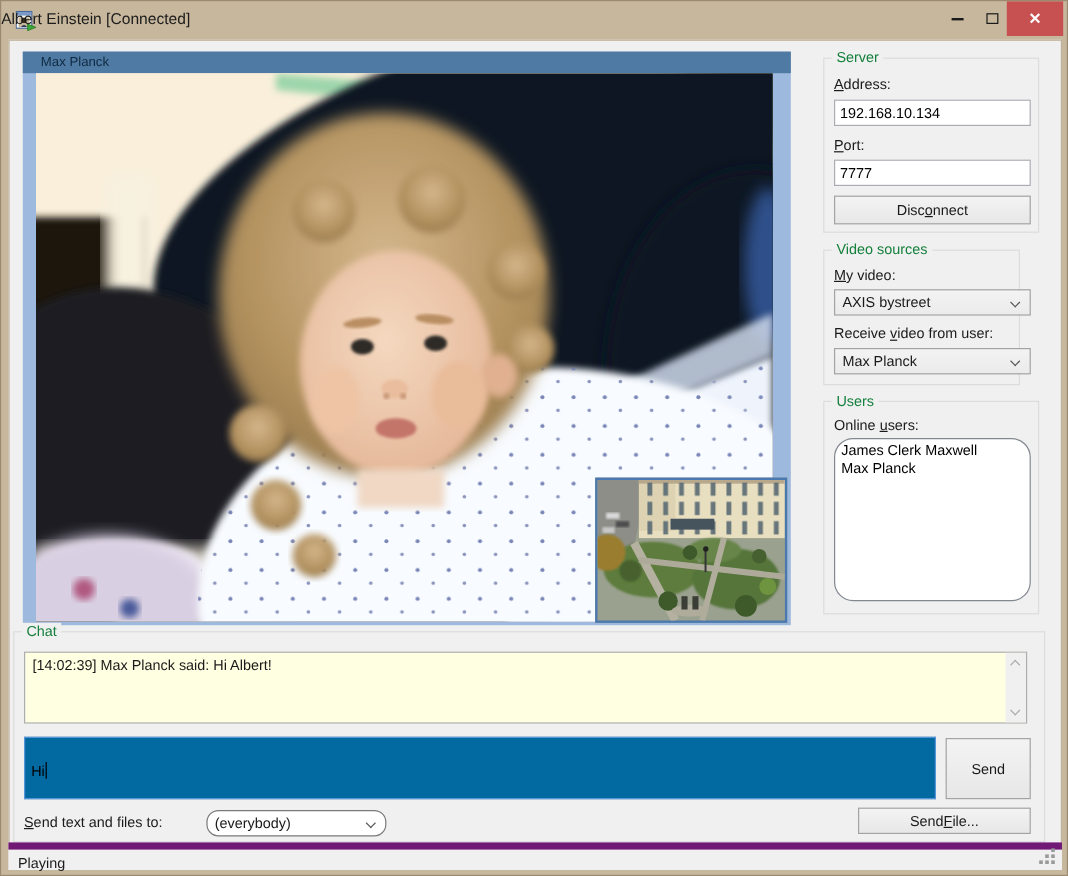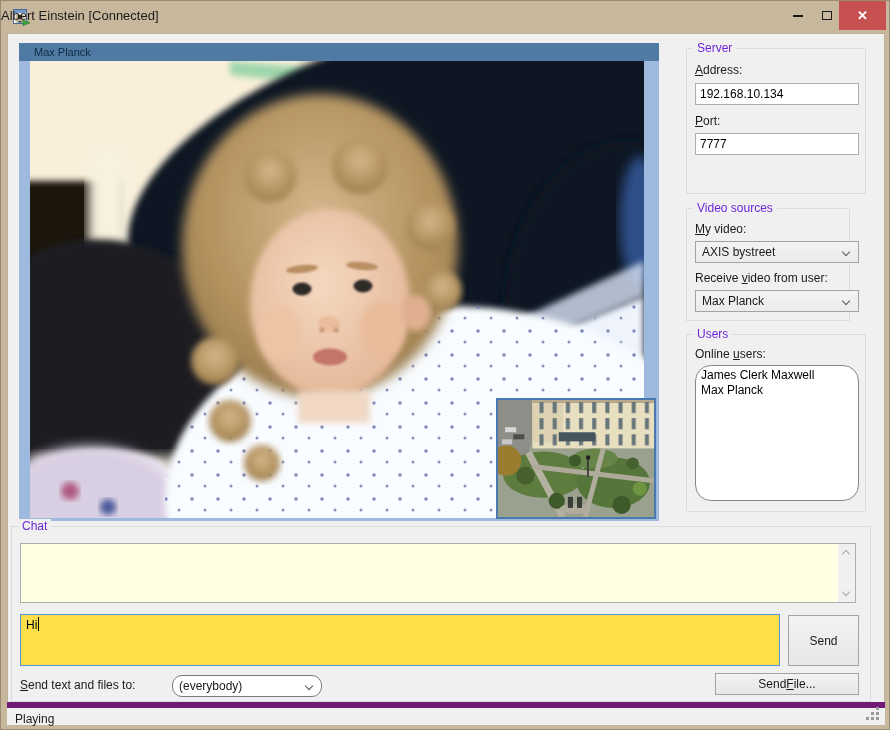--- a/index.html
+++ b/index.html
@@ -21,40 +21,40 @@
   
   .video-panel{position:absolute;left:18px;top:42px;width:640px;height:478px;background:#9db9dd;}
   .video-header{position:absolute;left:0;top:0;right:0;height:18px;background:#4e7aa3;color:#102a40;
     font-size:11px;line-height:18px;padding-left:15px;}
   .video-main{position:absolute;left:11px;top:18px;right:15px;bottom:3px;overflow:hidden;background:#e9e2d2;}
   .video-main svg{display:block;width:100%;height:100%;}
   .pip{position:absolute;right:3px;bottom:2px;width:160px;height:121px;border:2px solid #4a78b0;background:#9aa18e;}
   .pip svg{display:block;width:100%;height:100%;}
   
   .group{position:absolute;border:1px solid #dcdcdc;}
-  .glabel{position:absolute;top:-8px;left:6px;background:#f0f0f0;padding:0 4px;font-size:12px;color:#6d28d9;white-space:nowrap;}
+  .glabel{position:absolute;top:-8px;left:6px;background:#f0f0f0;padding:0 4px;font-size:12px;color:#15803d;white-space:nowrap;}
   .lbl{position:absolute;font-size:12px;color:#1a1a1a;white-space:nowrap;}
   .tbox{position:absolute;border:1px solid #abadb3;background:#fff;font-size:12px;color:#000;padding:2px 4px;outline:none;}
   .pushbtn{position:absolute;border:1px solid #a3a3a3;background:linear-gradient(180deg,#f3f3f3,#e7e7e7);
     font-size:12px;color:#1a1a1a;display:flex;align-items:center;justify-content:center;cursor:default;}
   .combo{position:absolute;border:1px solid #a3a3a3;background:linear-gradient(180deg,#f3f3f3,#ebebeb);
     font-size:12px;color:#1a1a1a;display:flex;align-items:center;padding-left:6px;cursor:default;}
   .combo.white{background:#fff;border-color:#7a7a7a;}
   .chev{position:absolute;right:9px;top:7px;width:6px;height:6px;border-right:1.5px solid #5a5a5a;border-bottom:1.5px solid #5a5a5a;transform:rotate(45deg);}
   .listbox{position:absolute;border:1px solid #828790;background:#fff;font-size:12px;color:#000;padding:2px 0;overflow:hidden;}
   .listbox .li{padding:0 5px;line-height:15px;white-space:nowrap;}
   
   .chat-history{position:absolute;left:8px;top:16px;right:14px;height:60px;background:#ffffe1;border:1px solid #abadb3;font-size:12px;color:#1a1a1a;}
   .chat-line{padding:3px 6px;white-space:nowrap;}
   .vscroll{position:absolute;right:0;top:0;bottom:0;width:17px;background:#f0f0f0;}
   .vscroll .up,.vscroll .dn{position:absolute;left:5px;width:6px;height:6px;border-right:1.5px solid #ababab;border-bottom:1.5px solid #ababab;}
   .vscroll .up{top:7px;transform:rotate(-135deg);}
   .vscroll .dn{bottom:7px;transform:rotate(45deg);}
-  .chat-input{position:absolute;left:8px;top:87px;width:760px;height:52px;background:#fde047;border:1px solid #5694d8;
-    font-size:12px;color:#000;padding:2px 5px;}
+  .chat-input{position:absolute;left:8px;top:87px;width:760px;height:52px;background:#0369a1;border:1px solid #5694d8;
+    font-size:12px;color:#000;padding:20px 5px;}
   .caret{display:inline-block;width:1px;height:14px;background:#000;vertical-align:-2px;margin-left:1px;}
   
   .statusbar{position:absolute;left:6px;top:701px;width:878px;height:23px;background:#f0f0f0;border-top:6px solid #701a75;}
   .status-text{position:absolute;left:8px;top:4px;font-size:12px;color:#1a1a1a;}
   .grip{position:absolute;right:6px;bottom:5px;width:3px;height:3px;background:#9a9a9a;
     box-shadow:-5px 0 #9a9a9a,-10px 0 #9a9a9a,0 -5px #9a9a9a,-5px -5px #9a9a9a,0 -10px #9a9a9a;}
   u{text-decoration:underline;}
 </style>
 </head>
 <body>
@@ -206,20 +206,21 @@
       </svg>
     </div>
   </div>
 
   <div class="group" style="left:685px;top:47px;width:180px;height:146px;">
     <span class="glabel">Server</span>
     <span class="lbl" style="left:8px;top:14px;"><u>A</u>ddress:</span>
     <input class="tbox" style="left: 8px; top: 34px; width: 164px; height: 22px;" value="192.168.10.134">
     <span class="lbl" style="left:8px;top:65px;"><u>P</u>ort:</span>
     <input class="tbox" style="left: 8px; top: 84px; width: 164px; height: 22px;" value="7777">
+    <div class="pushbtn" style="left:8px;top:114px;width:164px;height:24px;">Disc<u>o</u>nnect</div>
   </div>
 
   <div class="group" style="left:685px;top:207px;width:164px;height:113px;">
     <span class="glabel">Video sources</span>
     <span class="lbl" style="left:8px;top:13px;"><u>M</u>y video:</span>
     <div class="combo" style="left:8px;top:32px;width:164px;height:22px;">
       <span>AXIS bystreet</span>
       <span class="chev"></span>
     </div>
     <span class="lbl" style="left:8px;top:62px;">Receive <u>v</u>ideo from user:</span>
@@ -234,20 +235,21 @@
     <span class="lbl" style="left:8px;top:12px;">Online <u>u</u>sers:</span>
     <div class="listbox" style="left:8px;top:30px;width:164px;height:136px;border-radius:16px;">
       <div class="li">James Clerk Maxwell</div>
       <div class="li">Max Planck</div>
     </div>
   </div>
 
   <div class="group" style="left:10px;top:525px;width:860px;height:176px;">
     <span class="glabel">Chat</span>
     <div class="chat-history">
+      <div class="chat-line">[14:02:39] Max Planck said: Hi Albert!</div>
       <div class="vscroll">
         <span class="up"></span>
         <span class="dn"></span>
       </div>
     </div>
     <div class="chat-input">
       <span>Hi</span><span class="caret"></span>
     </div>
     <div class="pushbtn" style="left:776px;top:88px;width:71px;height:51px;">Send</div>
     <span class="lbl" style="left:8px;top:151px;"><u>S</u>end text and files to:</span>

